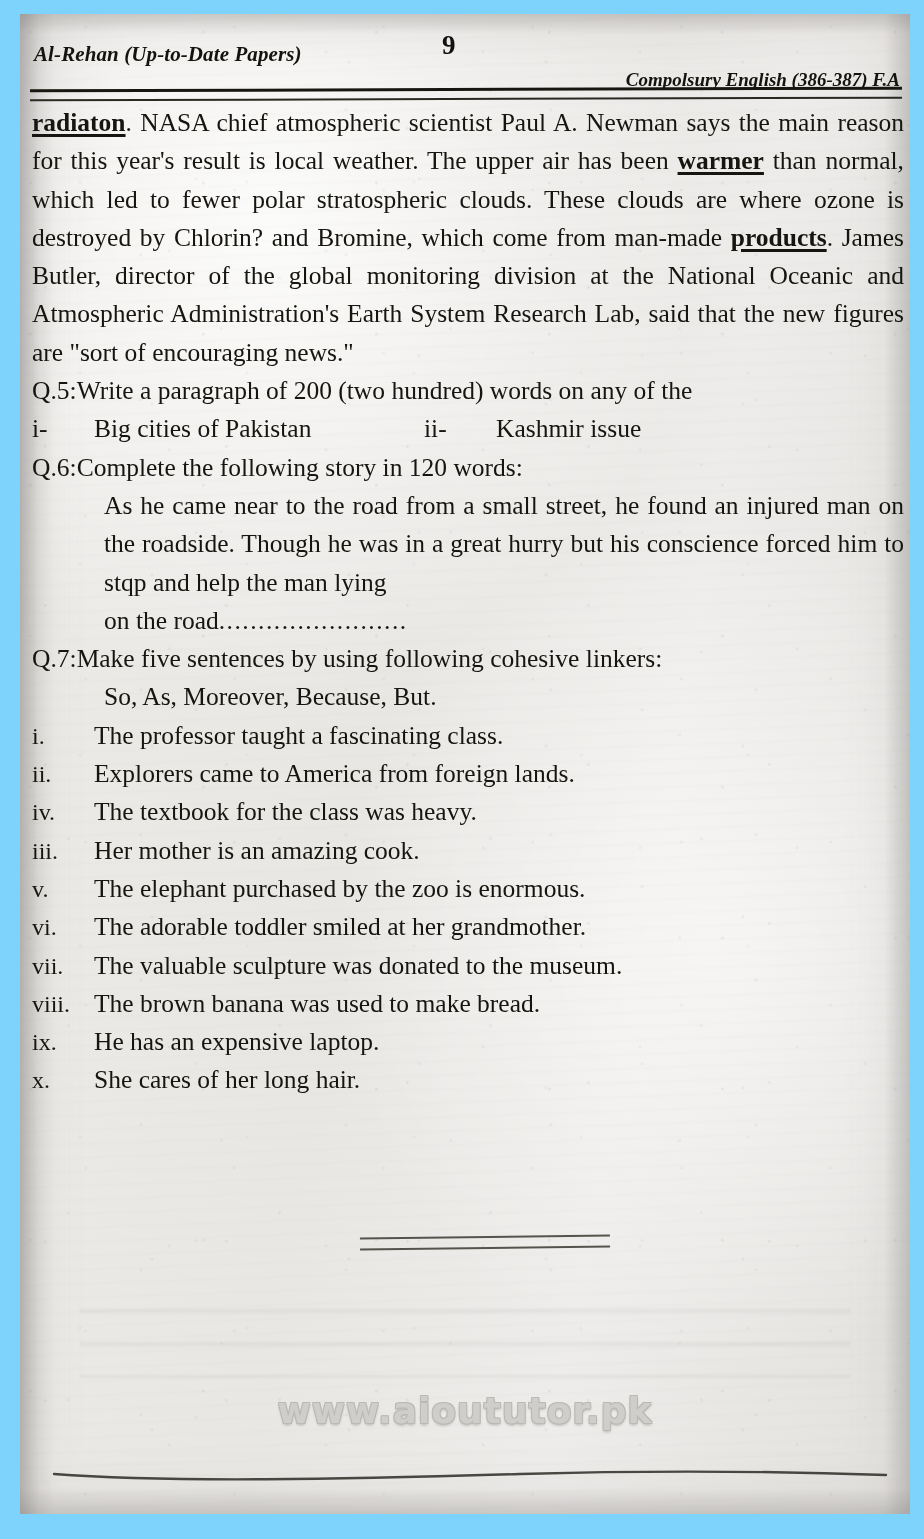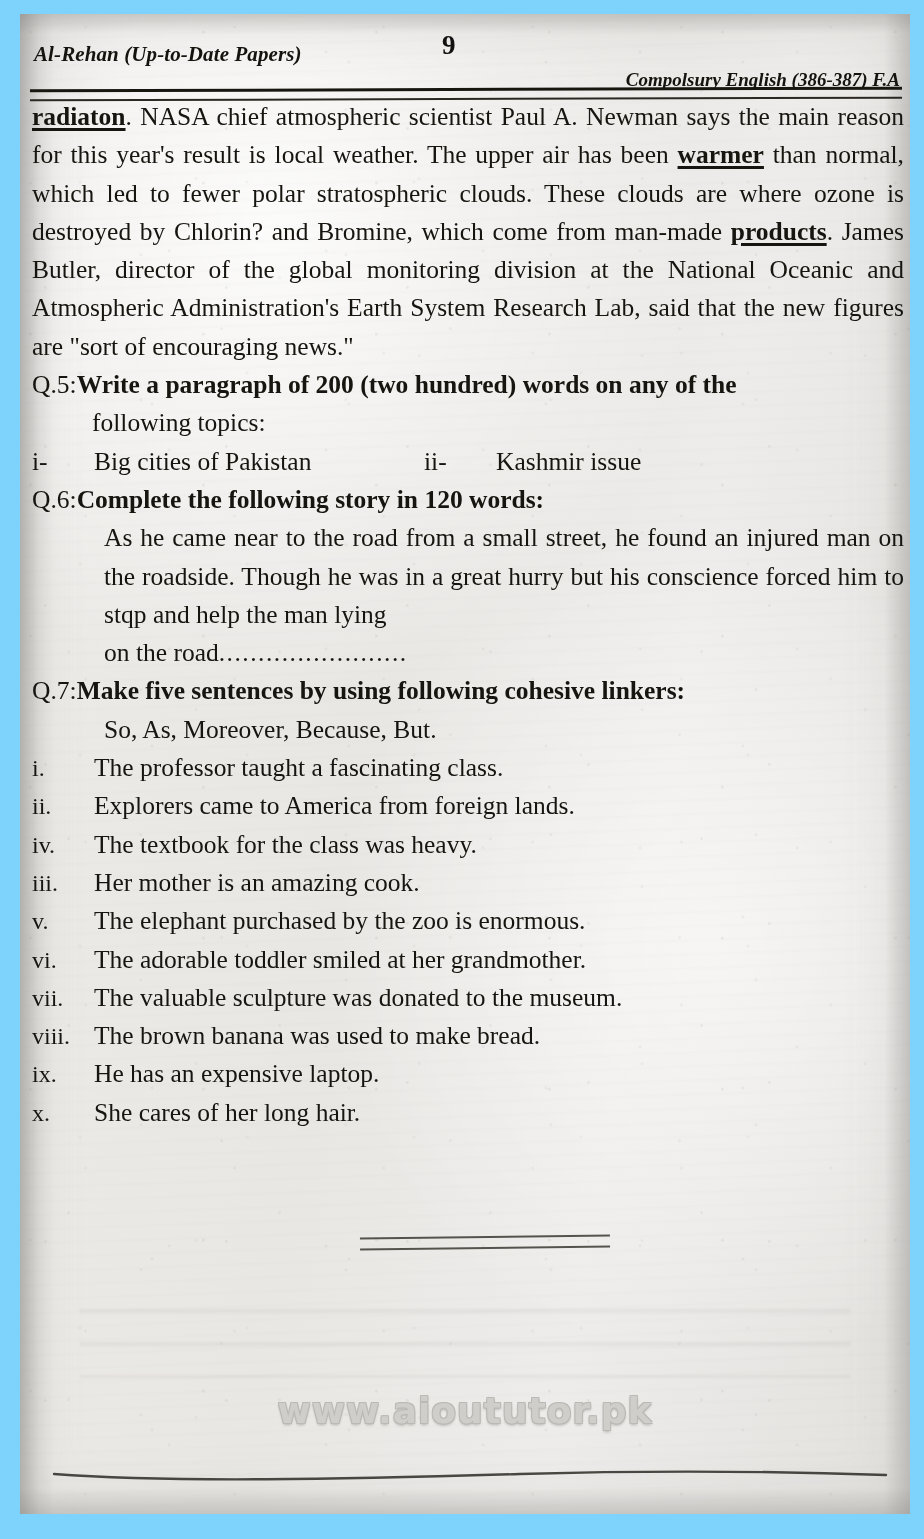--- a/index.html
+++ b/index.html
@@ -152,21 +152,21 @@
     height: 7px;
     border-top: 3px solid #17160f;
     border-bottom: 2px solid #2a2820;
     transform: rotate(-0.18deg);
   }
 
   
   .body {
     position: absolute;
     left: 12px;
-    top: 84px;
+    top: 90px;
     width: 872px;
     font-size: 25.5px;
     line-height: 38.3px;
     color: #16150f;
   }
 
   .para {
     margin: 0;
     text-align: justify;
     text-justify: inter-word;
@@ -185,21 +185,20 @@
   .q-line {
     display: flex;
     align-items: flex-start;
   }
   .q-tag {
     flex: 0 0 auto;
     white-space: nowrap;
   }
   .q-text {
     flex: 1 1 auto;
-    font-weight: bold;
   }
   .indent-1 { padding-left: 60px; }
   .indent-2 { padding-left: 72px; }
 
   
   .topics-row {
     display: flex;
     align-items: baseline;
   }
   .topic-num {
@@ -320,21 +319,20 @@
 
       <div class="body">
 
         <p class="para"><span class="bold-underline">radiaton</span><span>. NASA chief atmospheric scientist Paul A. Newman says the main reason for this year's result is local weather. The upper air has been </span><span class="bold-underline">warmer</span><span> than normal, which led to fewer polar stratospheric clouds. These clouds are where ozone is destroyed by Chlorin? and Bromine, which come from man-made </span><span class="bold-underline">products</span><span>. James Butler, director of the global monitoring division at the National Oceanic and Atmospheric Administration's Earth System Research Lab, said that the new figures are "sort of  encouraging news."</span></p>
 
         <div class="qblock">
           <div class="q-line">
             <span class="q-tag">Q.5:</span>
             <span class="q-text">Write a paragraph of 200 (two hundred) words on any of the</span>
           </div>
-          <div class="indent-1">following topics:</div>
           <div class="topics-row">
             <span class="topic-num">i-</span>
             <span class="topic-a">Big cities of Pakistan</span>
             <span class="topic-num2">ii-</span>
             <span>Kashmir issue</span>
           </div>
         </div>
 
         <div class="qblock">
           <div class="q-line">

